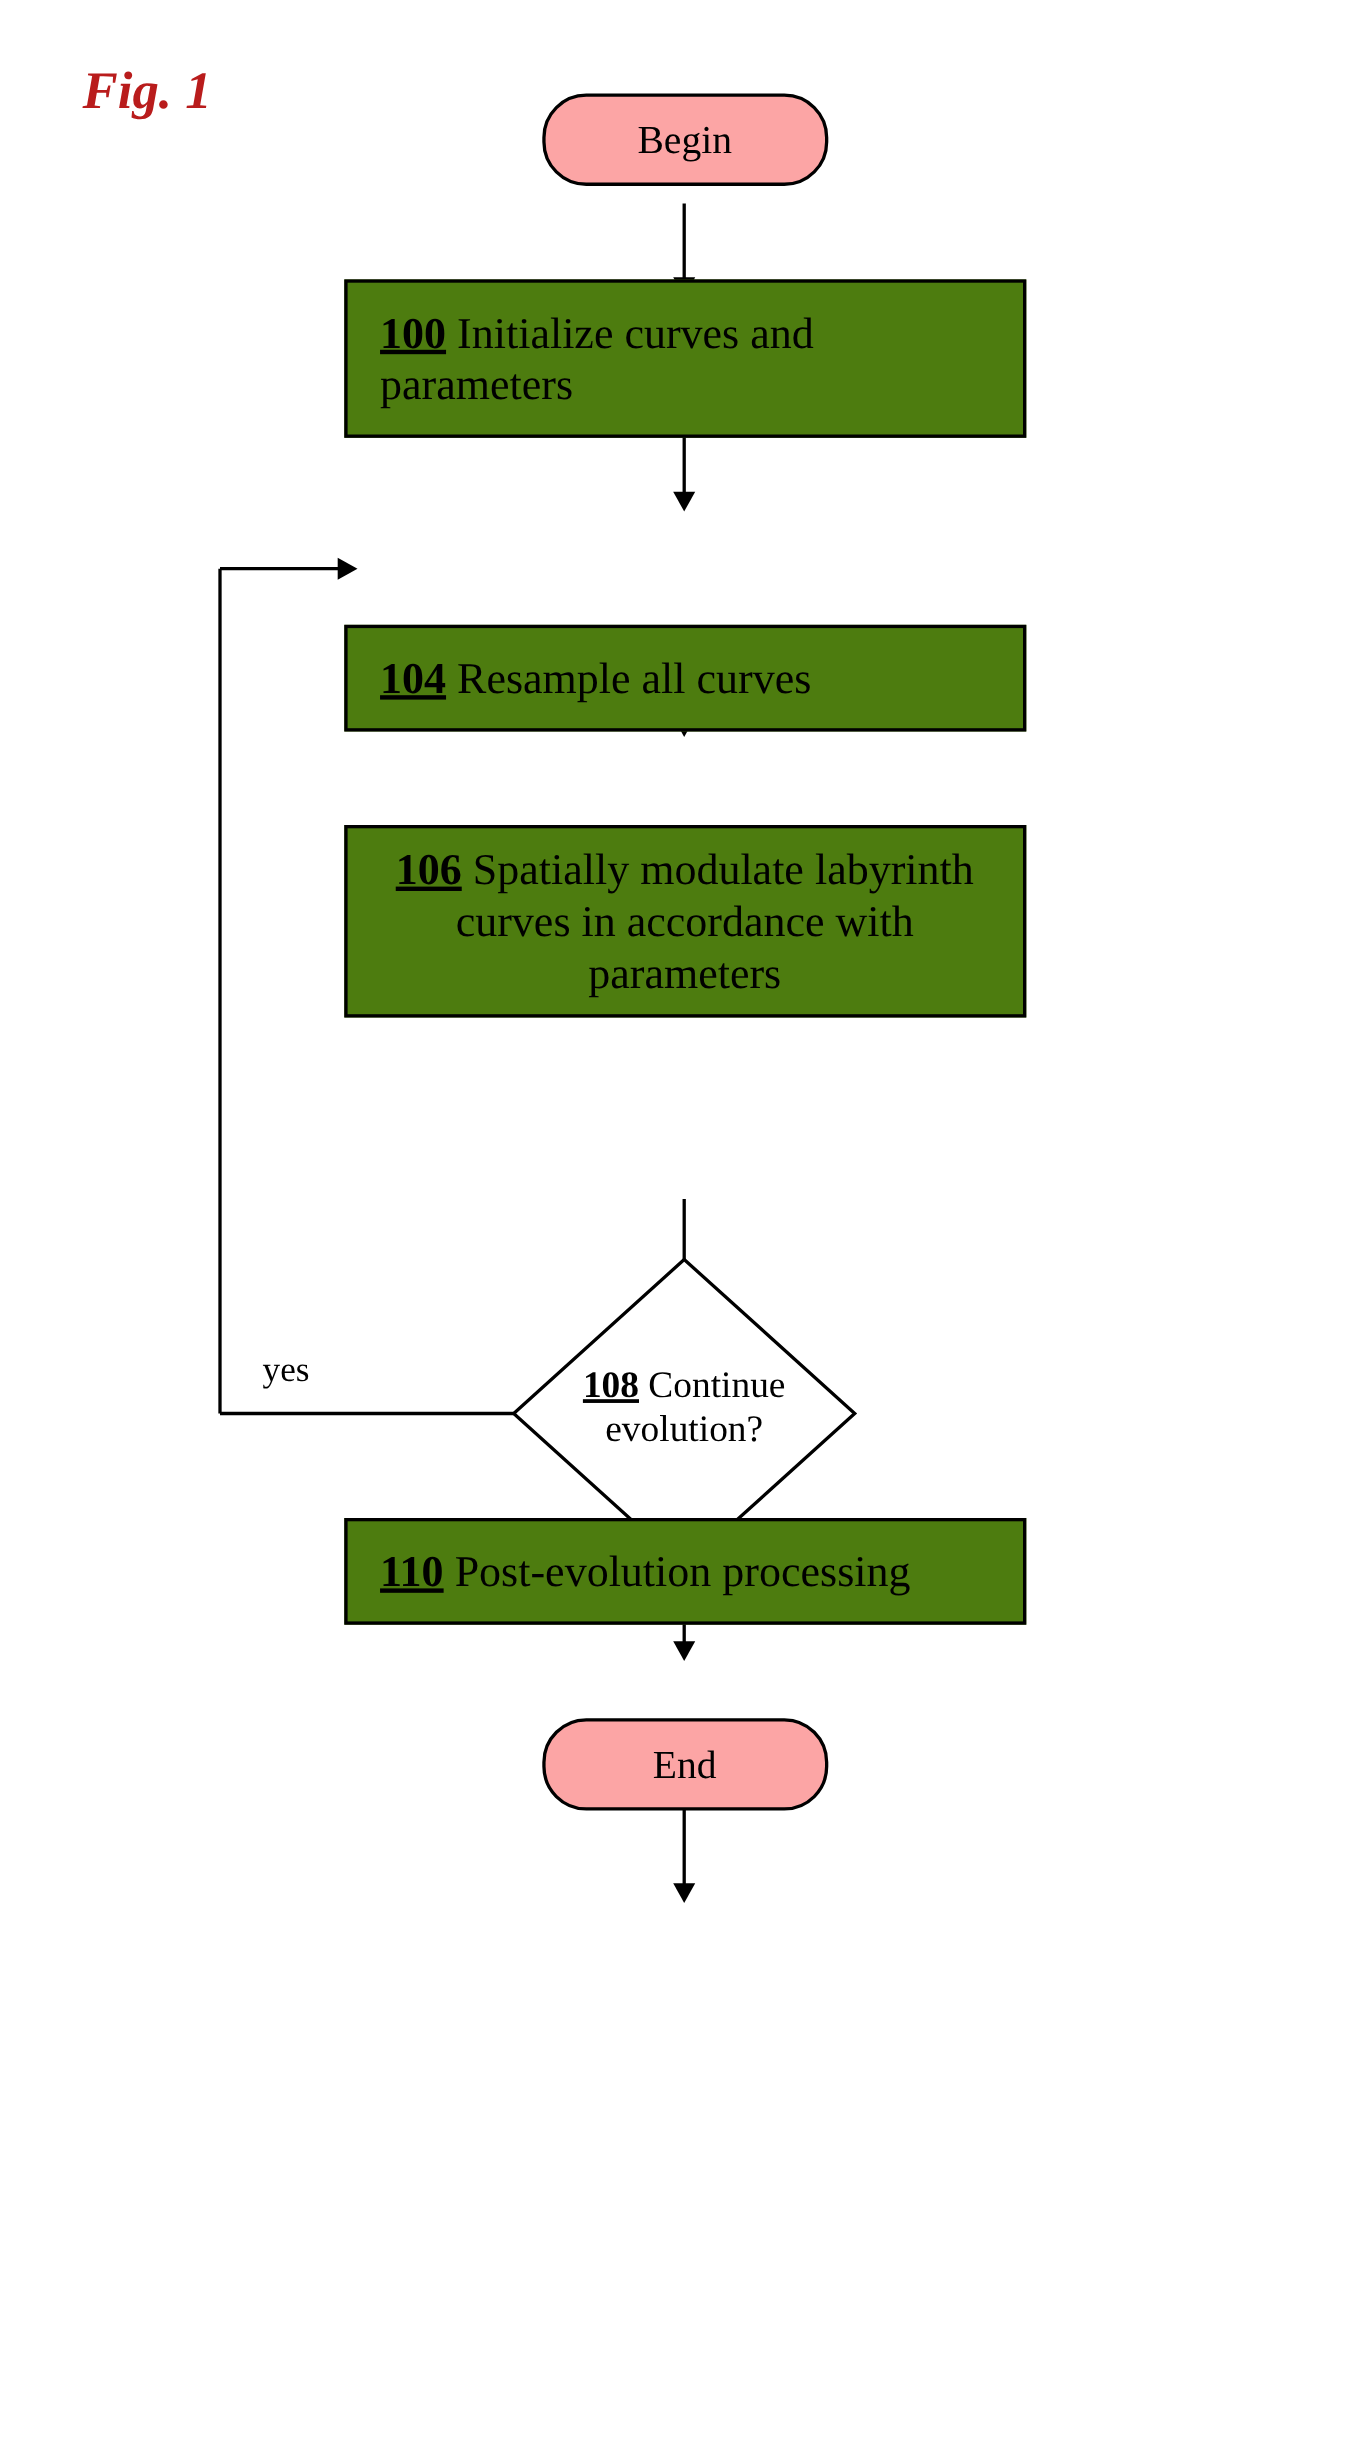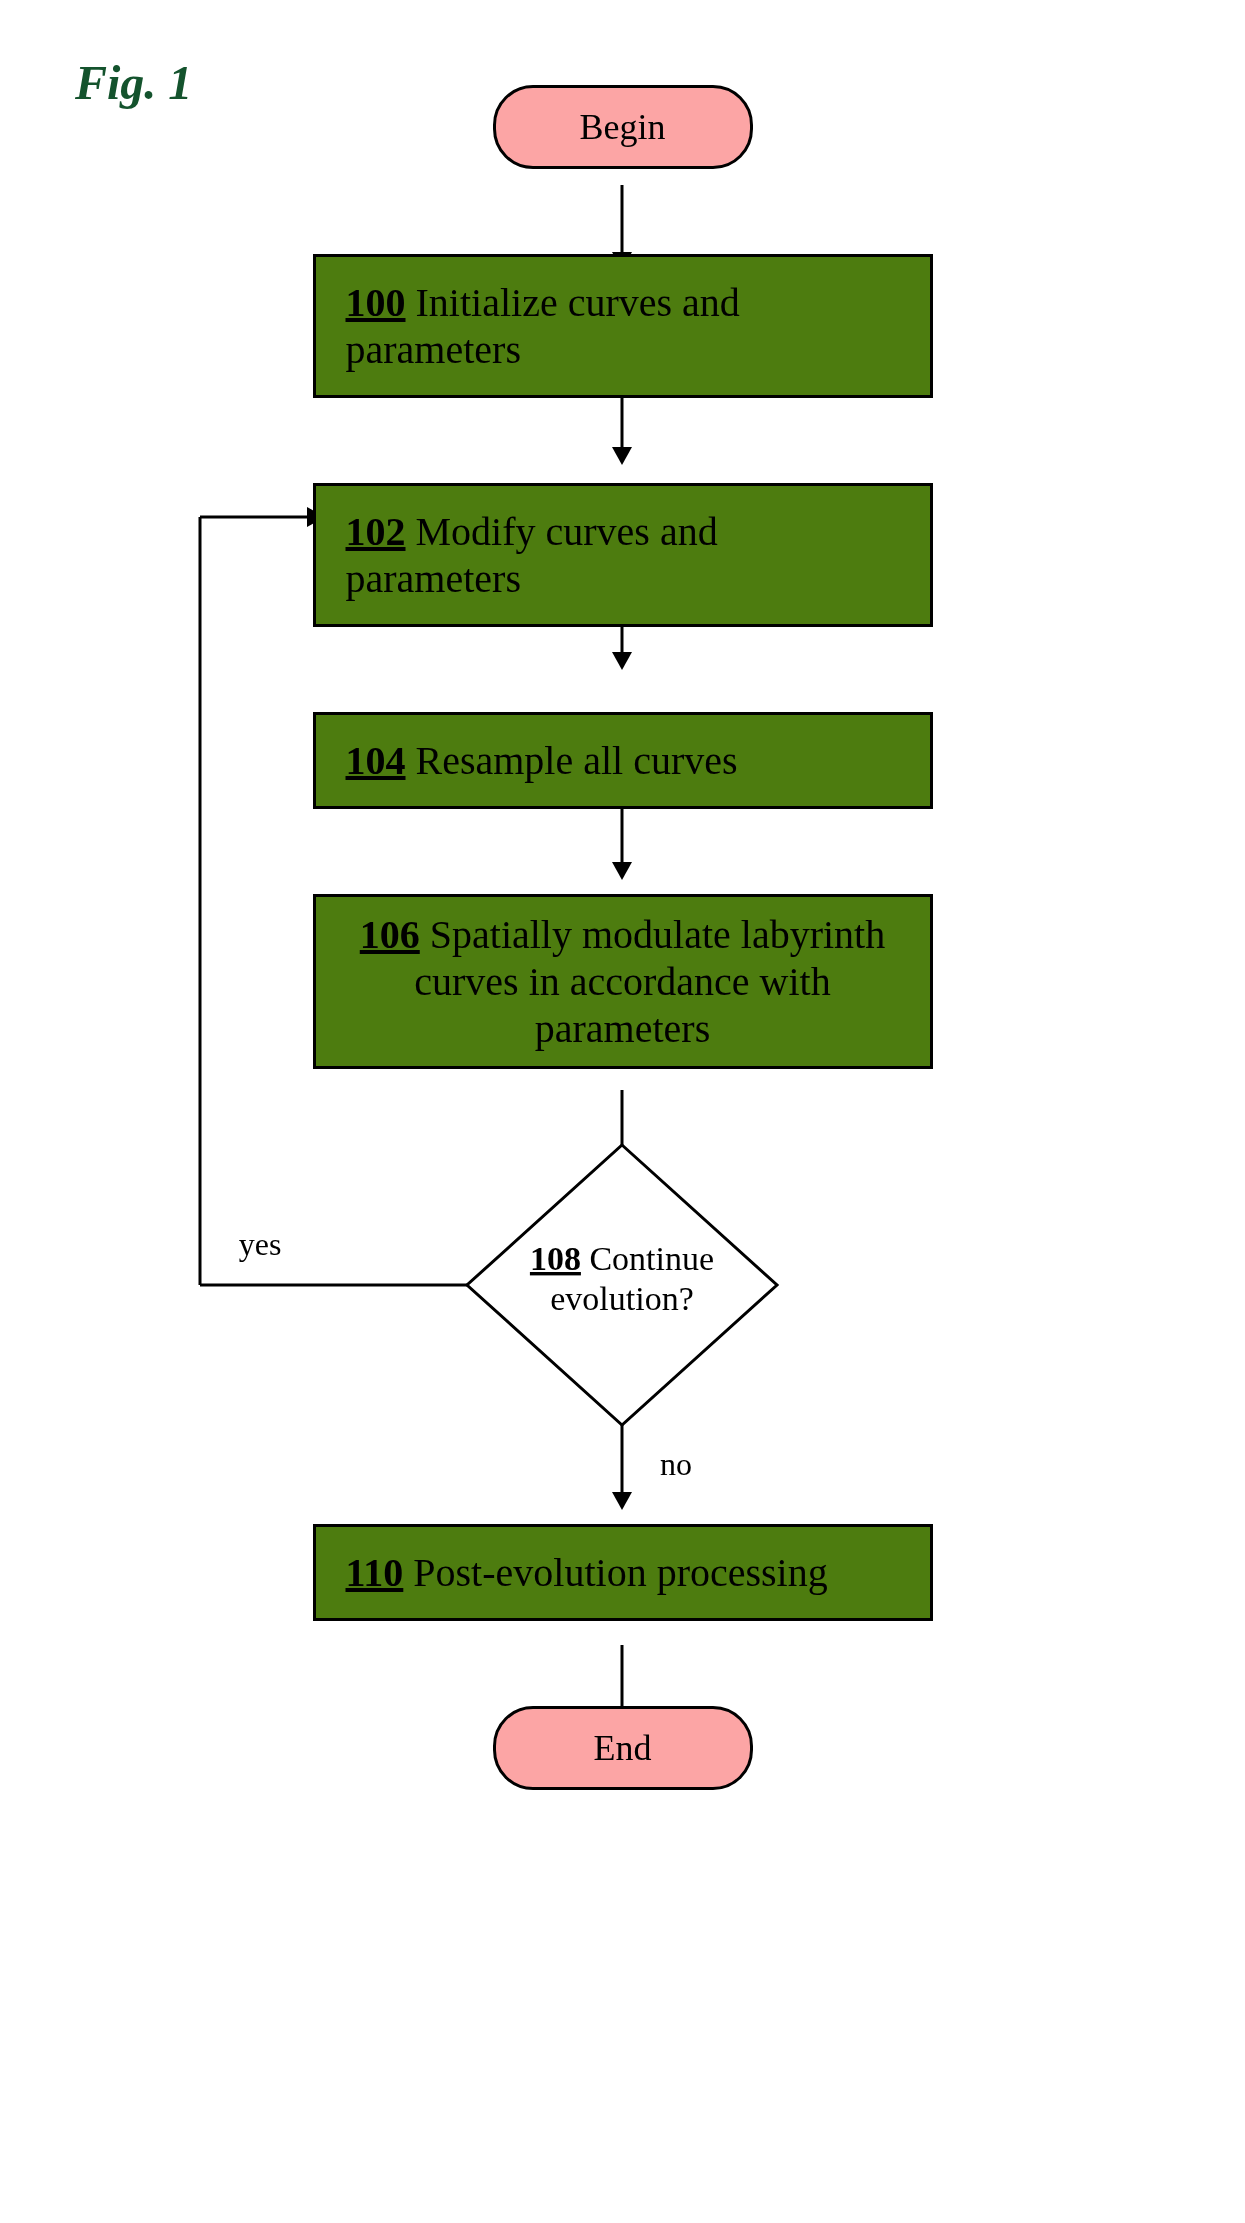--- a/index.html
+++ b/index.html
@@ -23,21 +23,21 @@
       padding-top: 60px;
     }
 
     .fig-label {
       position: absolute;
       top: 55px;
       left: 75px;
       font-size: 48px;
       font-style: italic;
       font-weight: bold;
-      color: #14532d;
+      color: #b91c1c;
     }
 
     .flowchart {
       display: flex;
       flex-direction: column;
       align-items: center;
       position: relative;
       margin-top: 10px;
       width: 700px;
     }
@@ -133,24 +133,20 @@
 
     <div style="height:85px;"></div>
 
     <div class="node-rect">
       <span class="step-num">100</span>
       <span> </span><span>Initialize curves and parameters</span>
     </div>
 
     <div style="height:85px;"></div>
 
-    <div class="node-rect">
-      <span class="step-num">102</span>
-      <span> </span><span>Modify curves and parameters</span>
-    </div>
 
     <div style="height:85px;"></div>
 
     <div class="node-rect">
       <span class="step-num">104</span>
       <span> </span><span>Resample all curves</span>
     </div>
 
     <div style="height:85px;"></div>
 

